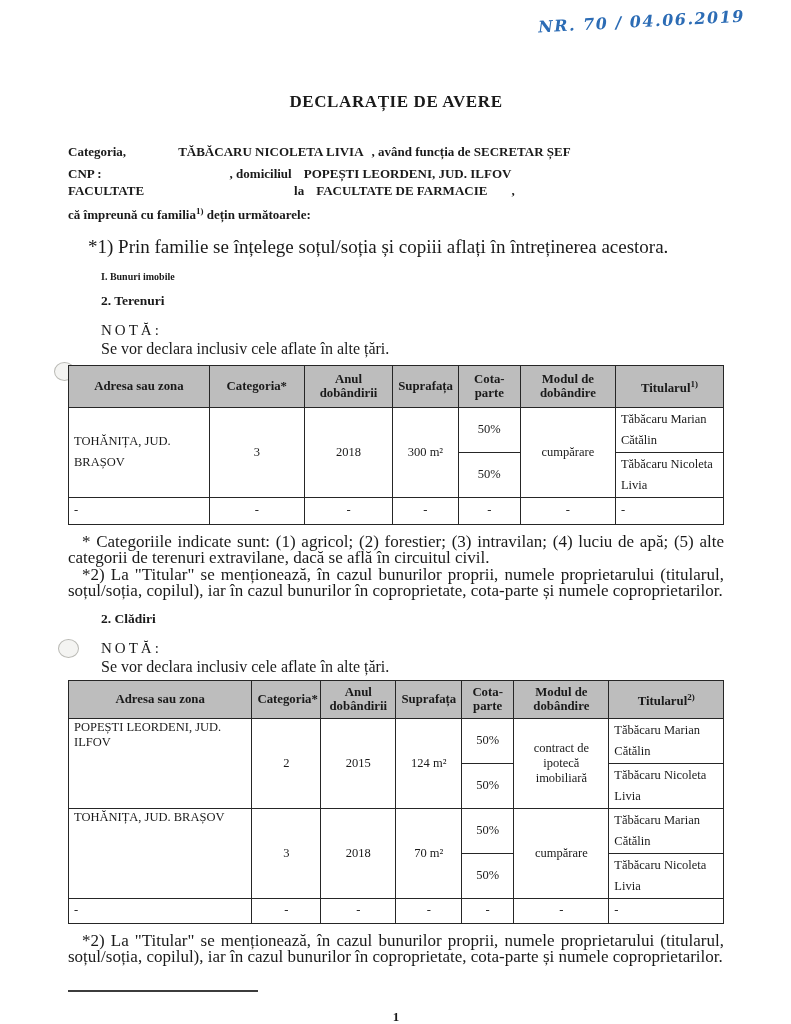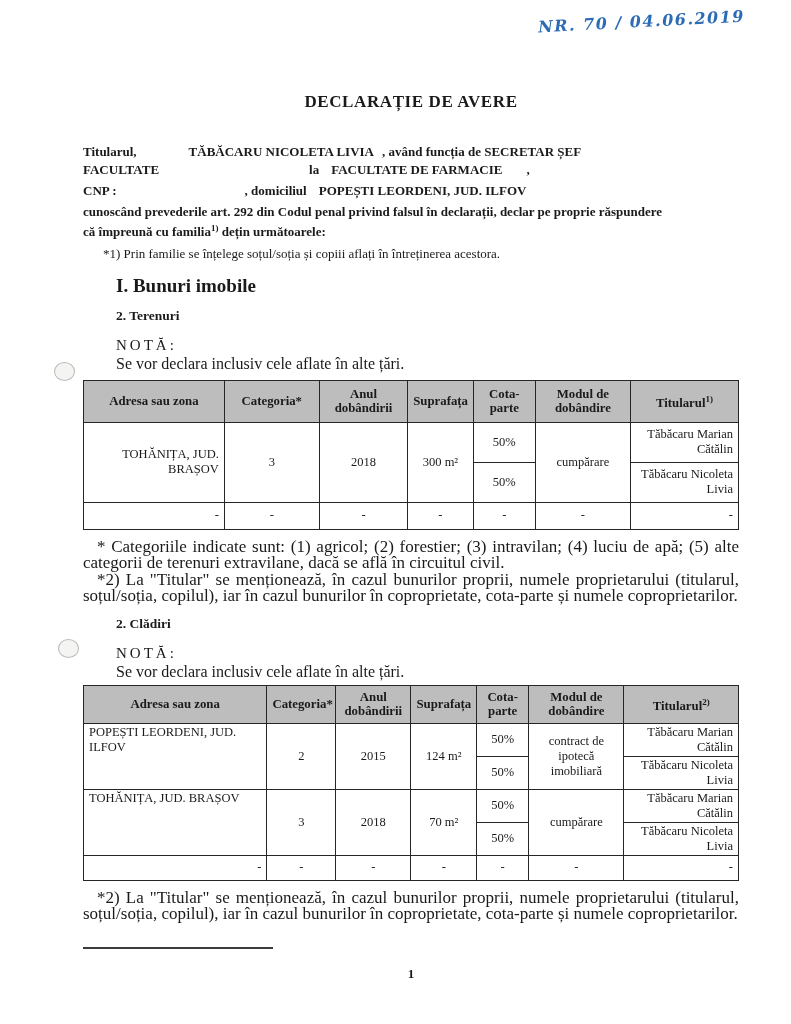--- a/index.html
+++ b/index.html
@@ -1,21 +1,21 @@
 <!DOCTYPE html>
 <html><head>
 <meta charset="utf-8">
 <style>
   html,body { margin:0; padding:0; background:#ffffff; }
   .page {
     position:relative; width:791px; height:1024px;
     background:#ffffff; overflow:hidden;
     font-family:"Liberation Serif", serif; color:#1a1a1a;
   }
-  .content { position:absolute; left:83px; top:0; width:656px; }
+  .content { position:absolute; left:68px; top:0; width:656px; }
 
   .annotation {
     position:absolute; top:12px; right:46px;
     font-family:"DejaVu Serif", serif; font-style:italic; font-weight:bold;
     font-size:16px; letter-spacing:1.5px; transform:rotate(-3deg);
   }
 
   .doc-title {
     margin-top:92px; text-align:center;
     font-weight:bold; font-size:17px; letter-spacing:0.6px;
@@ -27,38 +27,38 @@
   .gap-small { margin-left:8px;font-family:Liberation Serif, serif; }
   .gap-la { margin-left:150px; }
   .gap-inst { margin-left:12px; }
   .gap-comma { margin-left:24px; }
   .gap-dom { margin-left:128px; }
   .gap-adr { margin-left:12px; }
   .cnp-row { margin-top:4px; }
 
   .legal { margin-top:3px; font-weight:bold; font-size:13px; line-height:17px; }
   .legal sup, .th-sup { font-size:9px; }
-  .family-note { font-weight:normal; font-size:13px; margin-top:6px; padding-left:20px; }
-
-  .h-sec { font-weight:bold; font-size:19px; margin:13px 0 0 33px; }
+  .family-note { font-weight:normal; font-size:19px; margin-top:13px; padding-left:20px; }
+
+  .h-sec { font-weight:bold; font-size:10px; margin:13px 0 0 33px; }
   .h-sub { font-weight:bold; font-size:13.5px; margin:11px 0 0 33px; }
   .nota-label { margin:13px 0 0 33px; font-size:15px; letter-spacing:3px; }
   .nota-text { margin:1px 0 0 33px; font-size:16px; }
 
   table.decl {
     border-collapse:collapse; width:656px; margin-top:7px;
     font-size:12.5px; table-layout:fixed;
   }
   table.decl th, table.decl td { border:1.6px solid #262626; padding:1px 5px; overflow:hidden; }
   table.decl th {
     background:#bdbdbd; font-weight:bold; text-align:center;
     font-size:12.8px; line-height:14.5px;
   }
   td.c { text-align:center; vertical-align:middle; }
-  td.l { text-align:right; vertical-align:middle; line-height:15px; }
+  td.l { text-align:left; vertical-align:middle; line-height:21px; }
   td.lt { text-align:left; vertical-align:top; line-height:15.5px; padding-top:3px; }
   tr.hd1 { height:42px; }  tr.sub1 { height:40px; }  tr.emp1 { height:27px; }
   tr.hd2 { height:38px; }  tr.sub2 { height:30px; }  tr.emp2 { height:25px; }
 
   .tbl-note {
     font-size:17px; line-height:16.5px; text-align:justify;
     text-indent:14px; margin:9px 0 0 0;
   }
   .tbl-note + .tbl-note { margin-top:0; }
 
@@ -80,27 +80,26 @@
   <div class="annotation" style="color: rgb(44, 108, 181);">NR. 70 / 04.06.2019</div>
 
   <div class="hole hole1"></div>
   <div class="hole hole2"></div>
 
   <div class="content">
 
     <div class="doc-title">DECLARAȚIE DE AVERE</div>
 
     <div class="intro">
-      <div class="intro-row"><span>Titularul,</span><span class="gap-name">TĂBĂCARU NICOLETA LIVIA</span><span class="gap-small">, având funcția de SECRETAR ȘEF</span></div>
+      <div class="intro-row"><span>Categoria,</span><span class="gap-name">TĂBĂCARU NICOLETA LIVIA</span><span class="gap-small">, având funcția de SECRETAR ȘEF</span></div>
+      <div class="intro-row cnp-row"><span>CNP :</span><span class="gap-dom">, domiciliul</span><span class="gap-adr">POPEȘTI LEORDENI, JUD. ILFOV</span></div>
       <div class="intro-row"><span>FACULTATE</span><span class="gap-la">la</span><span class="gap-inst">FACULTATE DE FARMACIE</span><span class="gap-comma">,</span></div>
-      <div class="intro-row cnp-row"><span>CNP :</span><span class="gap-dom">, domiciliul</span><span class="gap-adr">POPEȘTI LEORDENI, JUD. ILFOV</span></div>
     </div>
 
     <div class="legal">
-      <div>cunoscând prevederile art. 292 din Codul penal privind falsul în declarații, declar pe proprie răspundere</div>
       <div><span>că împreună cu familia</span><sup>1)</sup> <span>dețin următoarele:</span></div>
     </div>
 
     <div class="family-note">*1) Prin familie se înțelege soțul/soția și copiii aflați în întreținerea acestora.</div>
 
     <div class="h-sec">I. Bunuri imobile</div>
 
     <div class="h-sub">2. Terenuri</div>
     <div class="nota-label">NOTĂ:</div>
     <div class="nota-text">Se vor declara inclusiv cele aflate în alte țări.</div>

